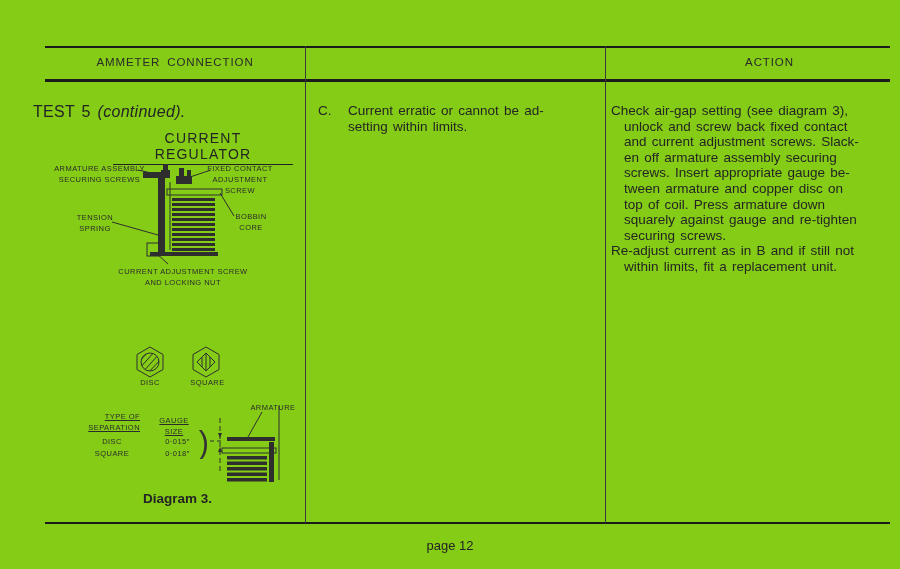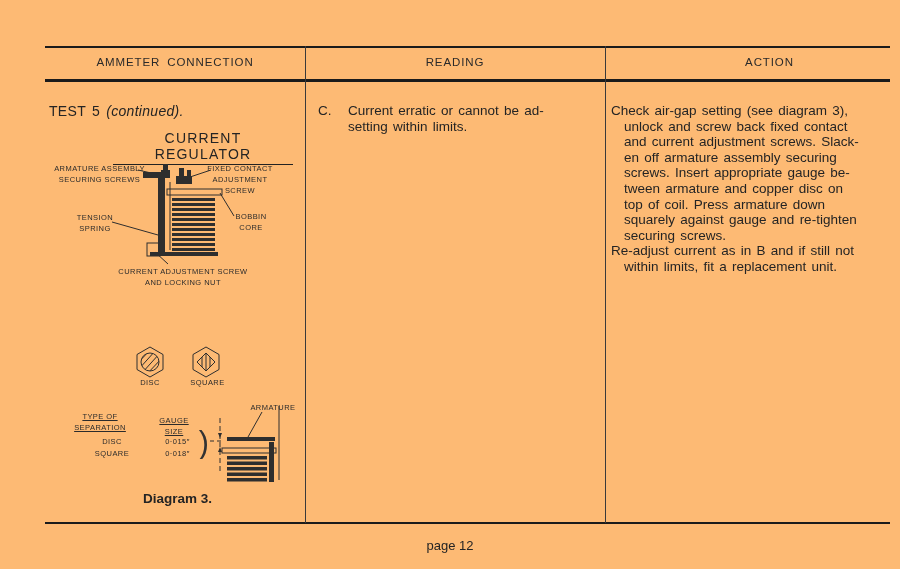--- a/index.html
+++ b/index.html
@@ -1,50 +1,49 @@
 <!DOCTYPE html>
 <html><head>
 <meta charset="utf-8">
 <style>
   html,body{margin:0;padding:0;background:#e8e8e8;}
   .page{
-    position:relative;width:900px;height:569px;background:#fdba74;
+    position:relative;width:900px;height:569px;background:#84cc16;
     font-family:"Liberation Sans", sans-serif;color:#242424;overflow:hidden;
   }
   .abs{position:absolute;}
   .rule{position:absolute;background:#1b1b1b;}
   .vline{position:absolute;width:1px;background:#3a3a3a;}
   .hdr{position:absolute;top:56px;font-size:11.5px;letter-spacing:.9px;text-align:center;color:#2a2a2a;word-spacing:3px;}
   .body-text{font-size:13.5px;line-height:15.6px;white-space:pre-line;word-spacing:1.5px;color:#242424;}
   .hang{padding-left:13px;text-indent:-13px;}
   .dlabel{position:absolute;font-size:7.5px;line-height:11px;letter-spacing:.45px;white-space:pre-line;text-align:center;color:#2b2b2b;}
   .dlabel.u{text-decoration:underline;}
   .caption{position:absolute;font-weight:bold;font-size:13.5px;text-align:center;}
-  .test-title{position:absolute;left:33px;top:103px;font-size:14px;letter-spacing:.3px;word-spacing:2px;margin-left:16px;}
+  .test-title{position:absolute;left:33px;top:103px;font-size:16px;letter-spacing:.3px;word-spacing:2px;}
   .reg-title{position:absolute;left:113px;top:130px;width:180px;text-align:center;}
   .reg-title span{display:inline-block;font-size:14px;letter-spacing:1.2px;border-bottom:1.5px solid #222;padding-bottom:2px;word-spacing:3px;}
   .footer{position:absolute;left:45px;top:538px;width:810px;text-align:center;font-size:13px;}
   .bracket{position:absolute;left:199px;top:426px;font-size:29px;line-height:32px;color:#333;transform:scale(1.05,1.05);}
   svg{position:absolute;overflow:visible;}
   .ink{stroke:#2e2e2e;fill:none;stroke-width:1;}
   .inkf{fill:#2e2e2e;stroke:none;}
 </style>
 </head>
 <body>
 
 <div class="page">
 
   <div class="rule" style="left:45px;top:46px;width:845px;height:2px;"></div>
   <div class="rule" style="left:45px;top:79px;width:845px;height:3px;"></div>
   <div class="rule" style="left:45px;top:522px;width:845px;height:2px;"></div>
   <div class="vline" style="left:305px;top:46px;height:477px;"></div>
   <div class="vline" style="left:605px;top:46px;height:477px;"></div>
 
   <div class="hdr" style="left:45px;width:260px;">AMMETER CONNECTION</div>
-  <div class="hdr" style="left:305px;width:300px;">READING</div>
   <div class="hdr" style="left:605px;width:285px;padding-left:22px;">ACTION</div>
 
   <div class="test-title"><span>TEST 5 </span><i>(continued).</i></div>
 
   <div class="reg-title"><span>CURRENT REGULATOR</span></div>
 
   <svg style="left:33px;top:158px;" width="270" height="115" viewBox="0 0 270 115">
 
     <line class="ink" x1="105" y1="12" x2="127" y2="17"></line>
     <line class="ink" x1="178" y1="12" x2="157" y2="19"></line>
@@ -124,21 +123,21 @@
         <line class="ink" x1="72" y1="9" x2="72" y2="27"></line>
         <line class="ink" x1="76" y1="9" x2="76" y2="27"></line>
         <line class="ink" x1="80" y1="9" x2="80" y2="27"></line>
       </g>
     </g>
   </svg>
 
   <div class="dlabel" style="left:125px;top:377px;width:50px;">DISC</div>
   <div class="dlabel" style="left:180px;top:377px;width:55px;">SQUARE</div>
 
-  <div class="dlabel u" style="left:60px;top:411px;width:80px;">TYPE OF
+  <div class="dlabel u" style="left:60px;top:411px;width:80px;text-align:right;">TYPE OF
 SEPARATION</div>
   <div class="dlabel" style="left:86px;top:436px;width:52px;line-height:12px;">DISC
 SQUARE</div>
   <div class="dlabel u" style="left:149px;top:415px;width:50px;">GAUGE
 SIZE</div>
   <div class="dlabel" style="left:150px;top:436px;width:55px;line-height:12px;">0·015″
 0·018″</div>
   <div class="bracket">)</div>
 
   <svg style="left:205px;top:400px;" width="100" height="88" viewBox="0 0 100 88">

